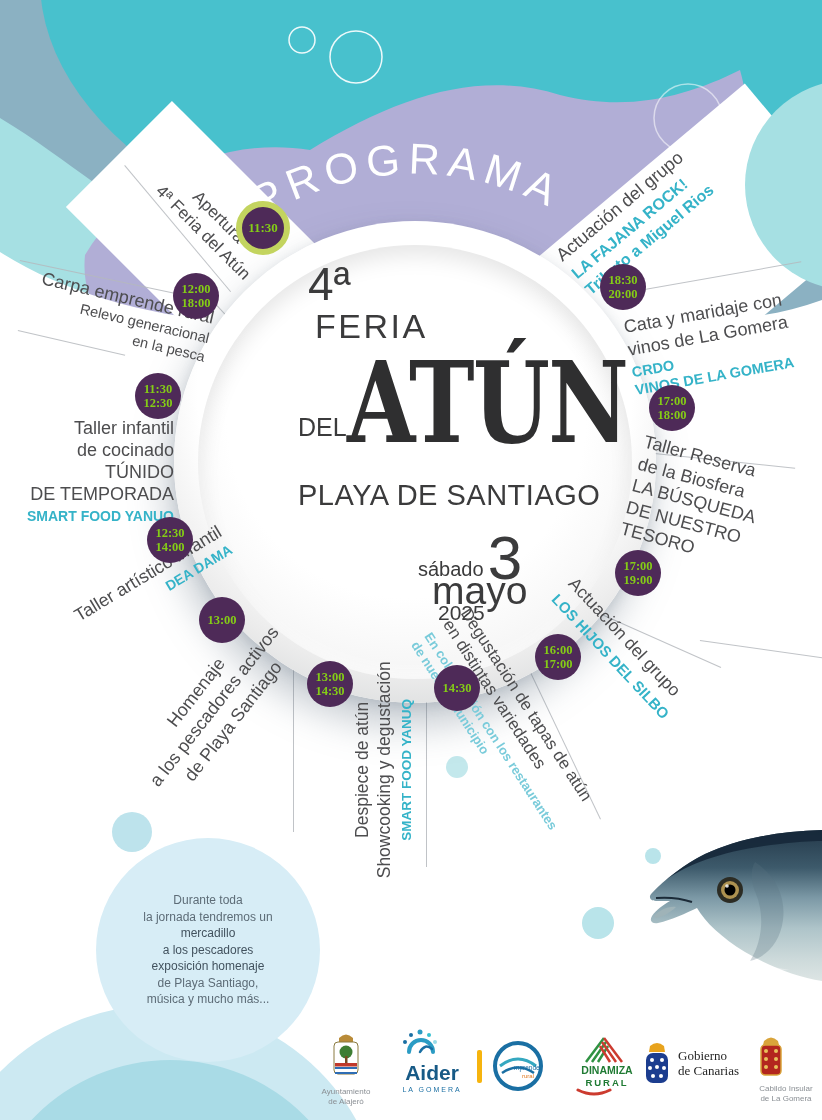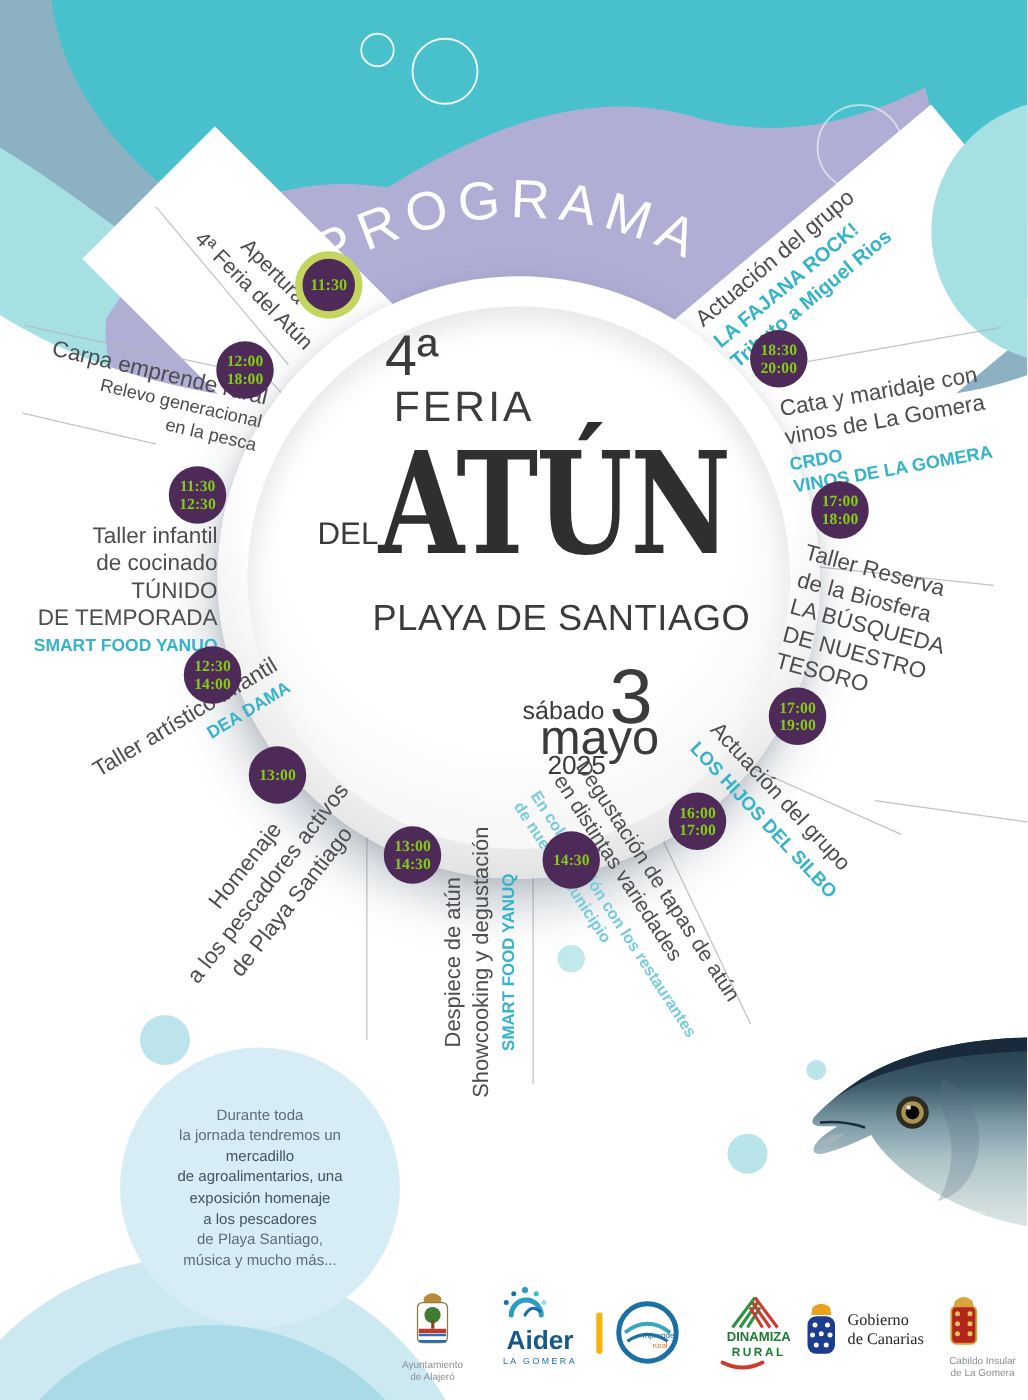--- a/index.html
+++ b/index.html
@@ -47,21 +47,21 @@
   .plate{position:absolute;left:174px;top:221px;width:482px;height:482px;border-radius:50%;z-index:4;
          background:radial-gradient(circle at 50% 35%, #ffffff 55%, #ececec 72%, #d8dadb 86%, #c9cbcc 94%, #d6d8d9 100%);
          box-shadow:-6px 22px 38px rgba(96,112,128,.38), 0 4px 12px rgba(96,112,128,.18);}
   .plate-inner{position:absolute;left:24px;top:24px;right:24px;bottom:24px;border-radius:50%;
          background:radial-gradient(circle at 48% 40%, #ffffff 52%, #f4f4f4 78%, #e4e5e6 100%);
          box-shadow:inset 0 10px 22px rgba(0,0,0,.10), inset 0 -6px 14px rgba(255,255,255,.85);}
   .plate .t{position:absolute;color:#3b3b3c;}
   .p-edition{left:134px;top:36px;font-size:46px;}
   .p-feria{left:141px;top:86px;font-size:34px;letter-spacing:2.5px;}
   .p-delatun{left:80px;top:128px;display:flex;align-items:flex-end;}
-  .p-del{font-size:25px;margin-bottom:14px;}
+  .p-del{font-size:25px;margin-bottom:14px;margin-left:44px;}
   .p-atun{font-family:"DejaVu Serif",serif;font-weight:700;font-size:113px;line-height:.95;color:#2f2f30;
           transform:scaleX(.78);transform-origin:left bottom;letter-spacing:-2px;}
   .p-location{left:124px;top:258px;font-size:29px;letter-spacing:.5px;white-space:nowrap;}
   .p-daterow{left:244px;top:306px;display:flex;align-items:flex-end;color:#4b4b4c;}
   .p-sabado{font-size:20px;margin-bottom:8px;margin-right:4px;}
   .p-day{font-size:62px;line-height:1;}
   .p-mayo{left:258px;top:348px;font-size:39px;color:#4b4b4c;}
   .p-year{left:264px;top:380px;font-size:21px;color:#5a5a5b;}
 
   
@@ -253,23 +253,22 @@
   <div class="badge" style="left:600px;top:264px;">
     <span>18:30</span>
     <span>20:00</span>
   </div>
 
   <div class="bubble">
     <div class="bubble-inner">
       <div>Durante toda</div>
       <div>la jornada tendremos un</div>
       <div class="b">mercadillo</div>
-      <div class="b">de agroalimentarios, una</div>
+      <div class="b">a los pescadores</div>
       <div class="b">exposición homenaje</div>
-      <div class="b">a los pescadores</div>
       <div>de Playa Santiago,</div>
       <div>música y mucho más...</div>
     </div>
   </div>
 
   <svg class="abs" style="left:630px;top:815px;z-index:3" width="192" height="185" viewBox="630 815 192 185">
     <defs>
       <linearGradient id="fishGrad" x1="0" y1="0" x2="0" y2="1">
         <stop offset="0" stop-color="#24394a"></stop>
         <stop offset="0.25" stop-color="#3d5a6b"></stop>

